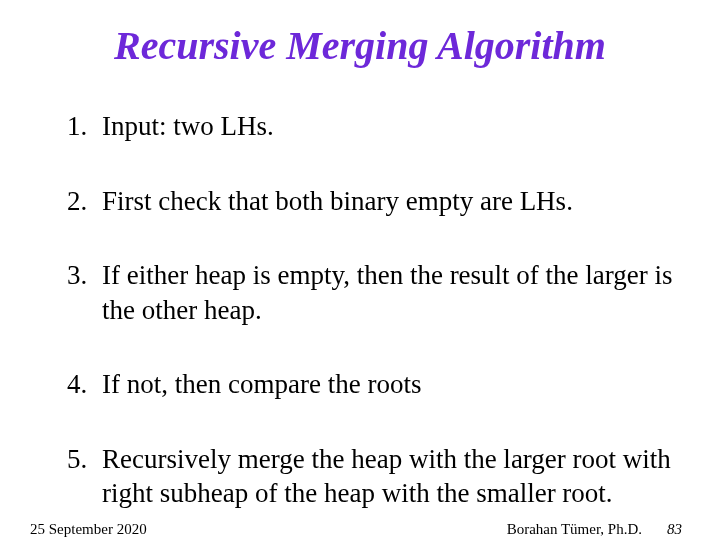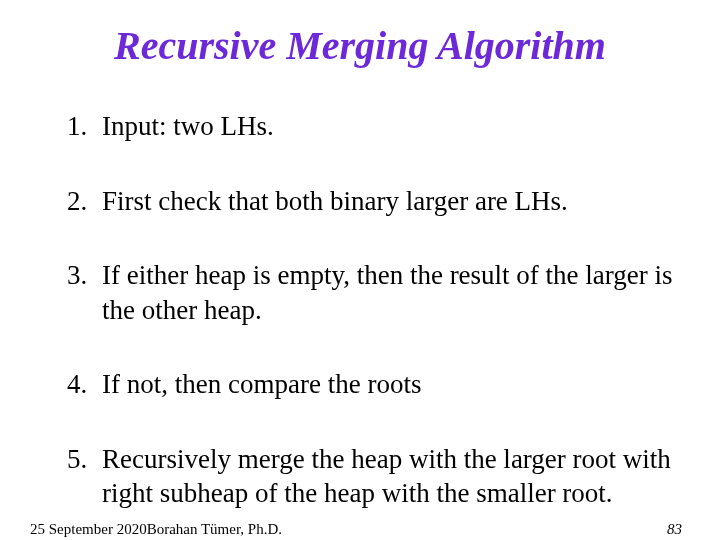--- a/index.html
+++ b/index.html
@@ -51,39 +51,39 @@
     font-size: 15px;
     display: flex;
     justify-content: space-between;
     align-items: baseline;
   }
   .footer .date {
     flex: 0 0 auto;
   }
   .footer .author {
     flex: 1 1 auto;
-    text-align: left;
+    text-align: right;
   }
   .footer .pagenum {
     flex: 0 0 auto;
     text-align: right;
     min-width: 40px;
     font-style: italic;
   }
 </style>
 </head>
 <body>
 
 <div class="slide">
   <div class="title">Recursive Merging Algorithm</div>
 
   <div class="content">
     <ol class="main-list">
       <li>Input: two LHs.</li>
-      <li>First check that both binary larger are LHs.</li>
+      <li>First check that both binary empty are LHs.</li>
       <li>If either heap is empty, then the result of the larger is the other heap.</li>
       <li>If not, then compare the roots</li>
       <li>Recursively merge the heap with the larger root with right subheap of the heap with the smaller root.</li>
     </ol>
   </div>
 
   <div class="footer">
     <span class="date">25 September 2020</span>
     <span class="author">Borahan Tümer, Ph.D.</span>
     <span class="pagenum">83</span>

